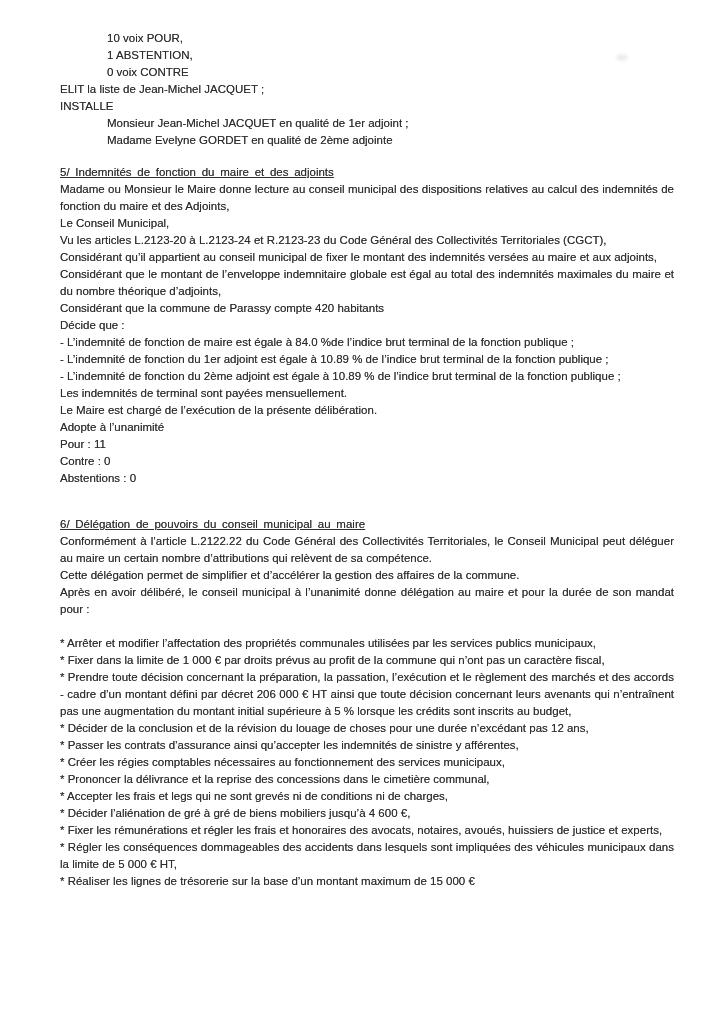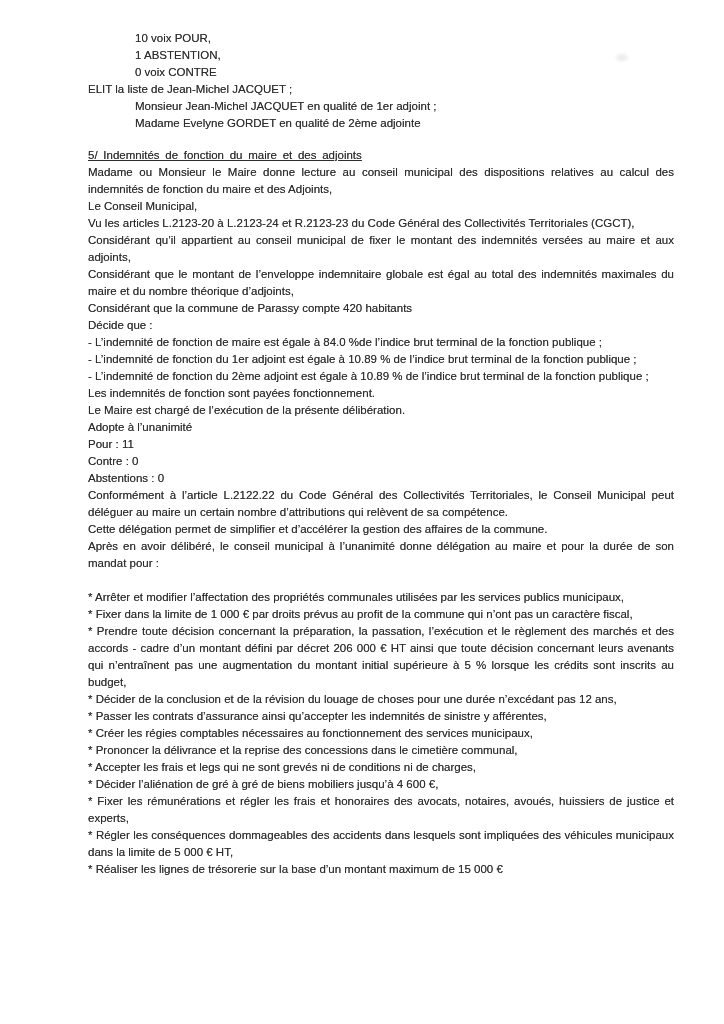--- a/index.html
+++ b/index.html
@@ -6,21 +6,21 @@
     margin: 0;
     padding: 0;
     background: #ffffff;
   }
   .page {
     position: relative;
     box-sizing: border-box;
     width: 724px;
     height: 1024px;
     background: #ffffff;
-    padding: 30px 50px 0 88px;
+    padding: 30px 50px 0 60px;
     font-family: "Liberation Sans", sans-serif;
     font-size: 11.5px;
     line-height: 17px;
     color: #2d2d2d;
     text-shadow: 0 0 0.6px rgba(70,70,70,0.75);
     overflow: hidden;
   }
   p { margin: 0; }
   .indent { margin-left: 47px; }
   .just { text-align: justify; }
@@ -50,45 +50,47 @@
 
 <div class="page">
 
   <div class="scan-artifact"></div>
 
   <div>
     <p class="indent">10 voix POUR,</p>
     <p class="indent">1 ABSTENTION,</p>
     <p class="indent">0 voix CONTRE</p>
     <p>ELIT la liste de Jean-Michel JACQUET ;</p>
+    <p>INSTALLE</p>
     <p class="indent">Monsieur Jean-Michel JACQUET en qualité de 1er adjoint ;</p>
     <p class="indent">Madame Evelyne GORDET en qualité de 2ème adjointe</p>
   </div>
 
   <div>
     <p class="head mt-sect">5/ Indemnités de fonction du maire et des adjoints</p>
     <p class="just">Madame ou Monsieur le Maire donne lecture au conseil municipal des dispositions relatives au calcul des indemnités de fonction du maire et des Adjoints,</p>
     <p>Le Conseil Municipal,</p>
     <p>Vu les articles L.2123-20 à L.2123-24 et R.2123-23 du Code Général des Collectivités Territoriales (CGCT),</p>
     <p class="just">Considérant qu’il appartient au conseil municipal de fixer le montant des indemnités versées au maire et aux adjoints,</p>
     <p class="just">Considérant que le montant de l’enveloppe indemnitaire globale est égal au total des indemnités maximales du maire et du nombre théorique d’adjoints,</p>
     <p>Considérant que la commune de Parassy compte 420 habitants</p>
     <p class="b">Décide que :</p>
     <p>- L’indemnité de fonction de maire est égale à 84.0 %de l’indice brut terminal de la fonction publique ;</p>
     <p>- L’indemnité de fonction du 1er adjoint est égale à 10.89 % de l’indice brut terminal de la fonction publique ;</p>
     <p>- L’indemnité de fonction du 2ème adjoint est égale à 10.89 % de l’indice brut terminal de la fonction publique ;</p>
-    <p>Les indemnités de fonction sont payées fonctionnement.</p>
+    <p>Les indemnités de terminal sont payées mensuellement.</p>
     <p>Le Maire est chargé de l’exécution de la présente délibération.</p>
     <p><span class="b">Adopte</span><span> à l’unanimité</span></p>
     <p>Pour : 11</p>
     <p>Contre : 0</p>
     <p>Abstentions : 0</p>
   </div>
 
   <div>
+    <p class="head mt-sect6">6/ Délégation de pouvoirs du conseil municipal au maire</p>
     <p class="just mt-para6">Conformément à l’article L.2122.22 du Code Général des Collectivités Territoriales, le Conseil Municipal peut déléguer au maire un certain nombre d’attributions qui relèvent de sa compétence.</p>
     <p>Cette délégation permet de simplifier et d’accélérer la gestion des affaires de la commune.</p>
     <p class="just">Après en avoir délibéré, le conseil municipal à l’unanimité donne délégation au maire et pour la durée de son mandat pour :</p>
     <div class="mt-line">
       <p class="just">*  Arrêter et modifier l’affectation des propriétés communales utilisées par les services publics municipaux,</p>
       <p class="just">*  Fixer dans la limite de 1 000 € par droits prévus au profit de la commune qui n’ont pas un caractère fiscal,</p>
       <p class="just">*  Prendre toute décision concernant la préparation, la passation, l’exécution et le règlement des marchés et des accords - cadre d’un montant défini par décret 206 000 € HT ainsi que toute décision concernant leurs avenants qui n’entraînent pas une augmentation du montant initial supérieure à 5 % lorsque les crédits sont inscrits au budget,</p>
       <p class="just">*  Décider de la conclusion et de la révision du louage de choses pour une durée n’excédant pas 12 ans,</p>
       <p class="just">*  Passer les contrats d’assurance ainsi qu’accepter les indemnités de sinistre y afférentes,</p>
       <p class="just">*  Créer les régies comptables nécessaires au fonctionnement des services municipaux,</p>

